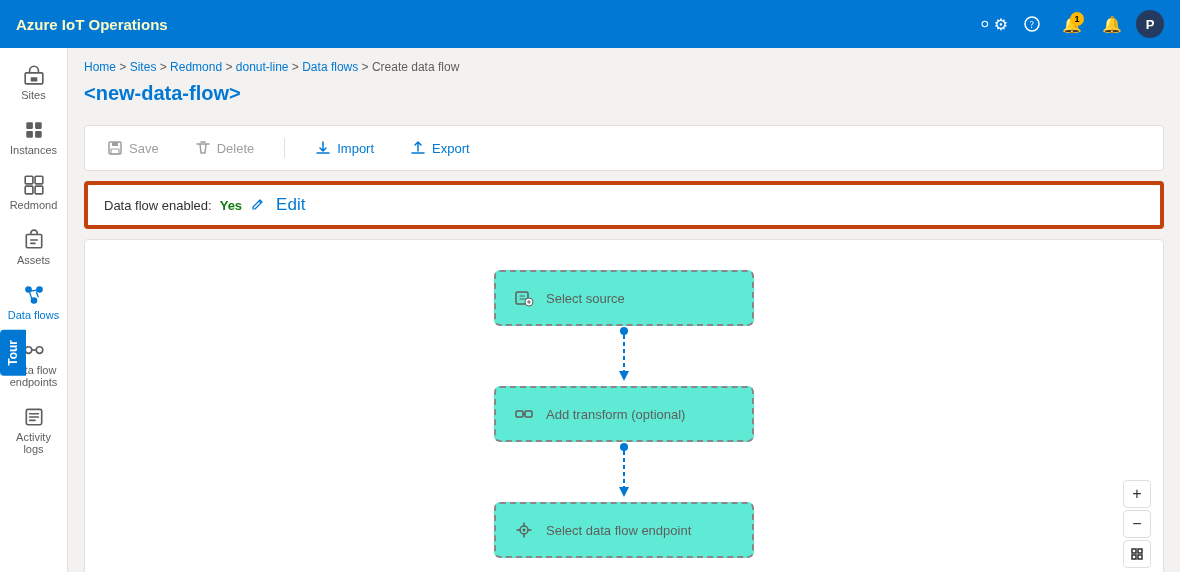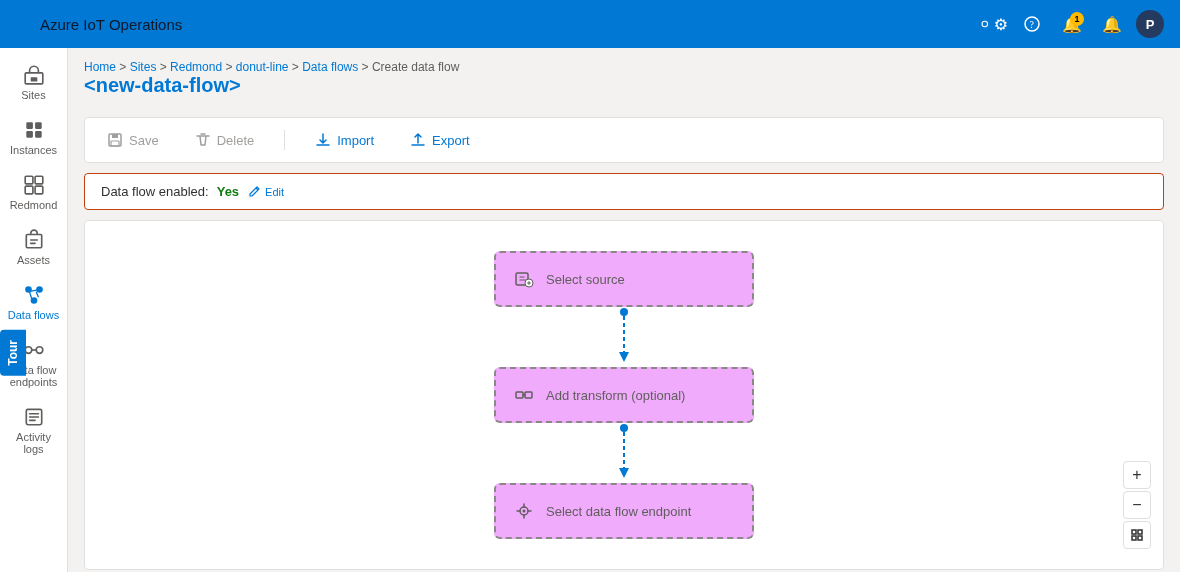--- a/index.html
+++ b/index.html
@@ -10,24 +10,23 @@
       background: #0078d4;
       color: white;
       height: 48px;
       display: flex;
       align-items: center;
       padding: 0 16px;
       flex-shrink: 0;
     }
     .topbar-title {
       font-size: 15px;
-      font-weight: 400;
-      color: #0f172a;
+      font-weight: 700;
+      color: #fef9c3;
       flex: 1;
-      margin-left: 24px;
     }
     .topbar-icons {
       display: flex;
       align-items: center;
       gap: 8px;
     }
     .topbar-icon-btn {
       width: 32px; height: 32px;
       display: flex; align-items: center; justify-content: center;
       border-radius: 4px;
@@ -113,21 +112,21 @@
     .main-content {
       flex: 1;
       overflow-y: auto;
       padding: 12px 16px;
       position: relative;
     }
 
     .breadcrumb {
       font-size: 12px;
       color: #605e5c;
-      margin-bottom: 0;
+      margin-bottom: 8px;
     }
     .breadcrumb a { color: #0078d4; text-decoration: none; }
     .breadcrumb span { color: #605e5c; }
 
     .page-title {
       font-size: 20px;
       font-weight: 600;
       color: #0078d4;
       margin-bottom: 20px;
     }
@@ -154,34 +153,34 @@
       color: #605e5c;
       font-size: 13px;
       border-radius: 4px;
     }
     .toolbar-btn.disabled { color: #a19f9d; cursor: not-allowed; }
     .toolbar-sep { width: 1px; height: 20px; background: #e1dfdd; margin: 0 4px; }
 
     
     .enabled-bar {
       background: white;
-      border: 1px solid #c2410c;
+      border: 4px solid #c2410c;
       border-radius: 4px;
       padding: 10px 16px;
       display: flex;
       align-items: center;
       gap: 8px;
       margin-bottom: 10px;
       font-size: 13px;
     }
     .enabled-label { color: #323130; }
     .enabled-yes { color: #107c10; font-weight: 600; }
     .edit-btn {
-      display: flex; align-items: center; gap: 4px;
-      color: #0078d4; cursor: pointer; font-size: 11px;
+      display: flex; align-items: center; gap: 12px;
+      color: #0078d4; cursor: pointer; font-size: 17px;
       background: none; border: none;
     }
 
     
     .canvas {
       background: white;
       border: 1px solid #e1dfdd;
       border-radius: 4px;
       flex: 1;
       position: relative;
@@ -195,21 +194,21 @@
       padding: 30px 0;
       gap: 0;
     }
 
     
     .flow-node {
       width: 260px;
       border: 2px dashed #8a8886;
       border-radius: 6px;
       padding: 14px 16px;
-      background: #f0abfc;
+      background: #5eead4;
       display: flex;
       align-items: center;
       gap: 10px;
       cursor: pointer;
       color: #605e5c;
       font-size: 13px;
     }
 
     .flow-node-icon {
       width: 24px; height: 24px;

